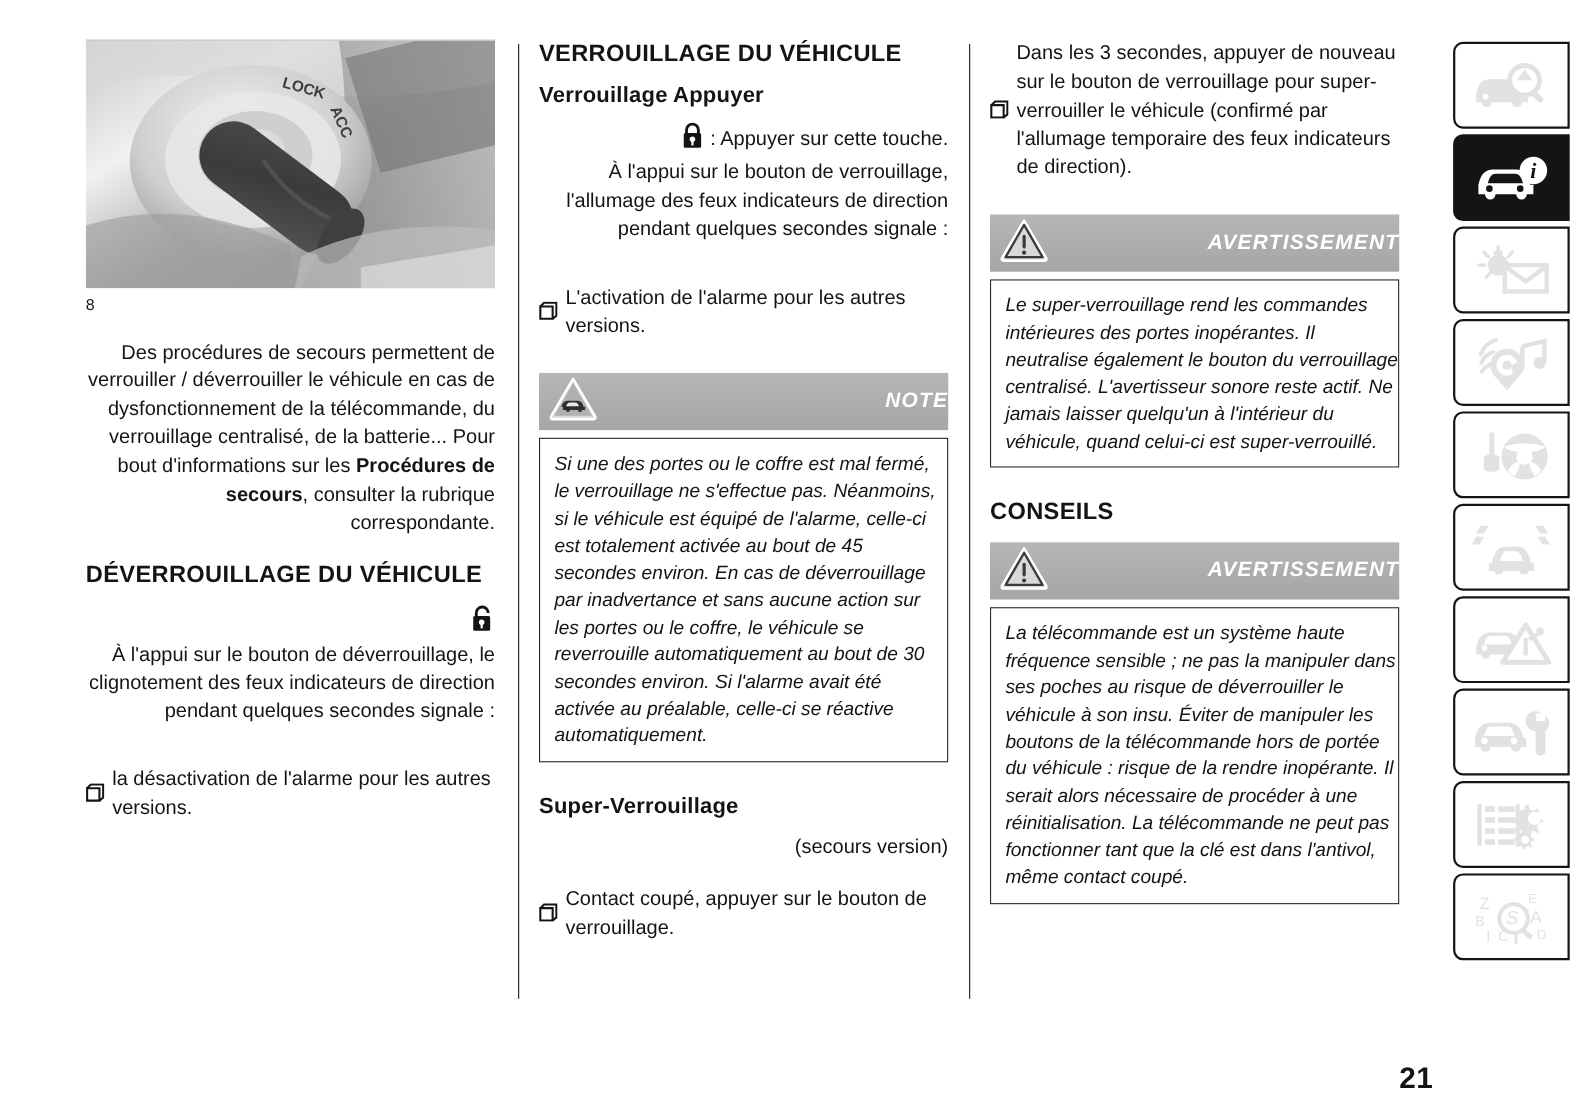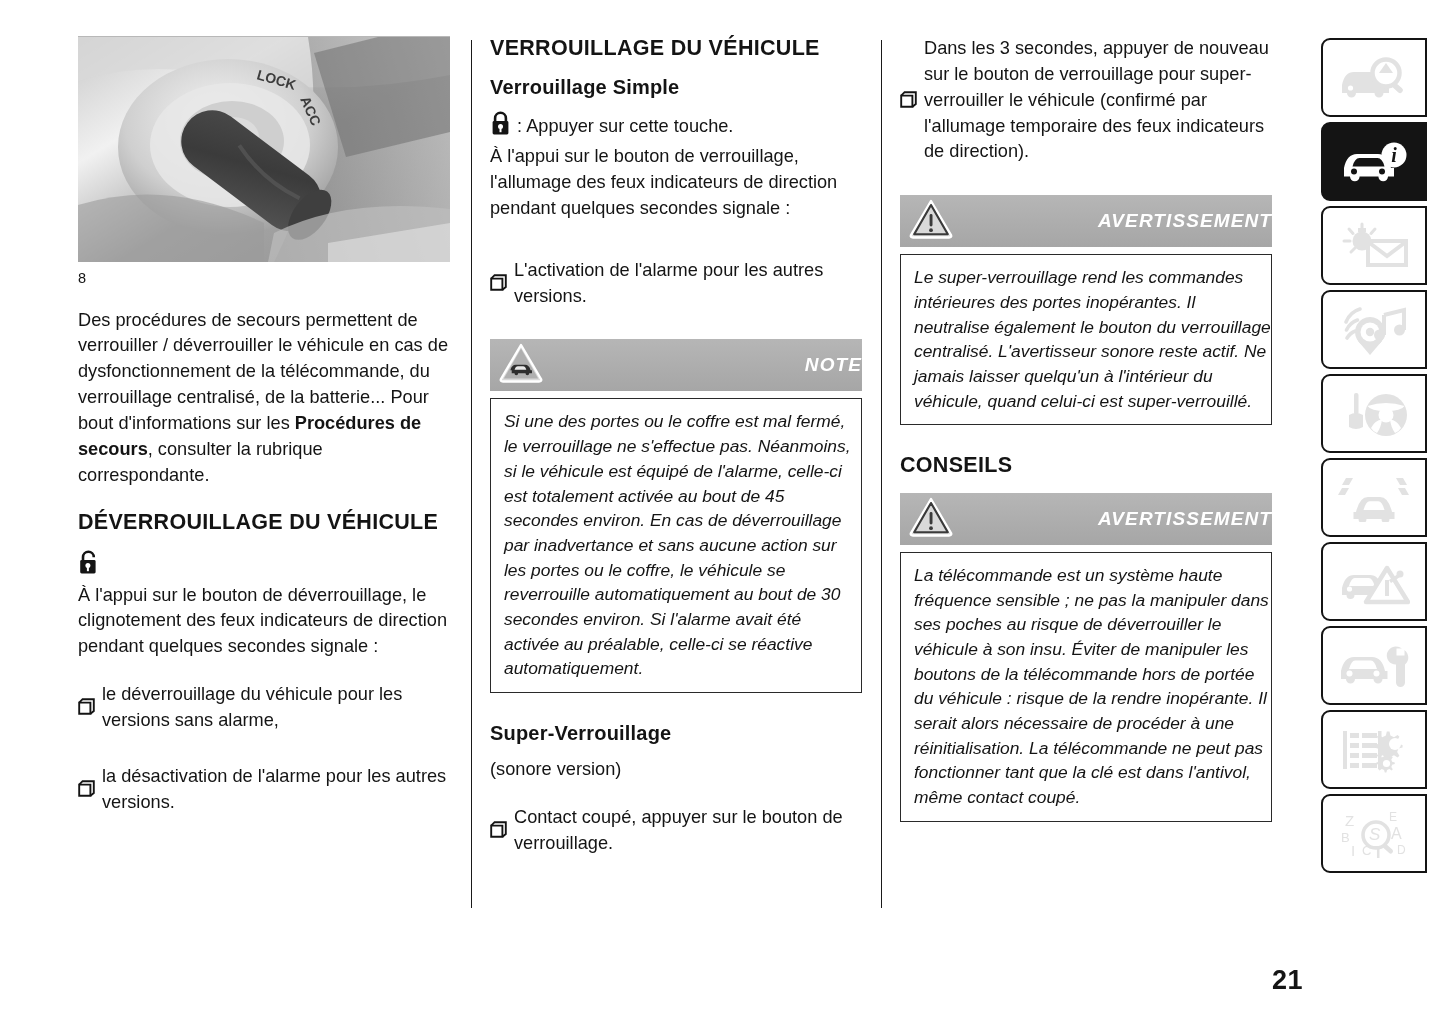--- a/index.html
+++ b/index.html
@@ -62,20 +62,21 @@
     font-size: 20px;
     font-weight: bold;
     line-height: 1.2;
     letter-spacing: 0.2px;
     margin: 0 0 12px 0;
   }
   p.body {
     font-size: 18.2px;
     line-height: 1.42;
     margin: 0 0 0 0;
+    text-align: right;
   }
   p.body + p.body { margin-top: 0; }
   .gap-sm { height: 14px; }
   .gap-md { height: 22px; }
   .gap-lg { height: 28px; }
 
   .bold { font-weight: bold; }
 
   
   .bullet {
@@ -254,44 +255,37 @@
       <p class="body"><span style="display:inline-block;vertical-align:-4px;"><svg width="22" height="25" viewBox="0 0 22 25">
               <path d="M5 10 V7.2 a5.4 5.4 0 0 1 10.8 0" fill="none" stroke="#141414" stroke-width="2.6"></path>
               <rect x="2.2" y="10" width="15.4" height="13.4" rx="1.4" fill="#141414"></rect>
               <circle cx="9.9" cy="15.6" r="2.5" fill="#ffffff"></circle>
               <rect x="8.9" y="15.8" width="2" height="5.4" fill="#ffffff"></rect>
             </svg></span></p>
       <p class="body">À l'appui sur le bouton de déverrouillage, le clignotement des feux indicateurs de direction pendant quelques secondes signale :</p>
 
       <div class="gap-md"></div>
 
-      <div class="bullet">
-        <span class="cube"><svg width="17" height="17" viewBox="0 0 17 17">
-              <path d="M1.2 4.6 H12.4 V15.8 H1.2 Z" fill="none" stroke="#141414" stroke-width="1.9"></path>
-              <path d="M1.2 4.6 L4.6 1.2 H15.8 V13 L12.4 15.8" fill="none" stroke="#141414" stroke-width="1.9"></path>
-            </svg></span>
-        <span class="btext">le déverrouillage du véhicule pour les versions sans alarme,</span>
-      </div>
 
       <div class="gap-sm"></div>
 
       <div class="bullet">
         <span class="cube"><svg width="17" height="17" viewBox="0 0 17 17">
               <path d="M1.2 4.6 H12.4 V15.8 H1.2 Z" fill="none" stroke="#141414" stroke-width="1.9"></path>
               <path d="M1.2 4.6 L4.6 1.2 H15.8 V13 L12.4 15.8" fill="none" stroke="#141414" stroke-width="1.9"></path>
             </svg></span>
         <span class="btext">la désactivation de l'alarme pour les autres versions.</span>
       </div>
 
     </div>
 
     <div class="col col-2">
 
       <div class="h1">VERROUILLAGE DU VÉHICULE</div>
-      <div class="h2">Verrouillage Simple</div>
+      <div class="h2">Verrouillage Appuyer</div>
 
       <p class="body"><span style="display:inline-block;vertical-align:-4px;"><svg width="22" height="25" viewBox="0 0 22 25">
               <path d="M5.1 10 V7.2 a5.4 5.4 0 0 1 10.8 0 V10" fill="none" stroke="#141414" stroke-width="2.6"></path>
               <rect x="2.6" y="10" width="15.8" height="13.4" rx="1.4" fill="#141414"></rect>
               <circle cx="10.5" cy="15.6" r="2.5" fill="#ffffff"></circle>
               <rect x="9.5" y="15.8" width="2" height="5.4" fill="#ffffff"></rect>
             </svg></span><span> : Appuyer sur cette touche.</span></p>
       <p class="body">À l'appui sur le bouton de verrouillage, l'allumage des feux indicateurs de direction pendant quelques secondes signale :</p>
 
       <div class="gap-md"></div>
@@ -324,21 +318,21 @@
           <span class="callout-title">NOTE</span>
         </div>
         <div class="callout-body">
           <p>Si une des portes ou le coffre est mal fermé, le verrouillage ne s'effectue pas. Néanmoins, si le véhicule est équipé de l'alarme, celle-ci est totalement activée au bout de 45 secondes environ. En cas de déverrouillage par inadvertance et sans aucune action sur les portes ou le coffre, le véhicule se reverrouille automatiquement au bout de 30 secondes environ. Si l'alarme avait été activée au préalable, celle-ci se réactive automatiquement.</p>
         </div>
       </div>
 
       <div class="gap-lg"></div>
 
       <div class="h2">Super-Verrouillage</div>
-      <p class="body">(sonore version)</p>
+      <p class="body">(secours version)</p>
 
       <div class="gap-md"></div>
 
       <div class="bullet">
         <span class="cube"><svg width="17" height="17" viewBox="0 0 17 17">
               <path d="M1.2 4.6 H12.4 V15.8 H1.2 Z" fill="none" stroke="#141414" stroke-width="1.9"></path>
               <path d="M1.2 4.6 L4.6 1.2 H15.8 V13 L12.4 15.8" fill="none" stroke="#141414" stroke-width="1.9"></path>
             </svg></span>
         <span class="btext">Contact coupé, appuyer sur le bouton de verrouillage.</span>
       </div>

